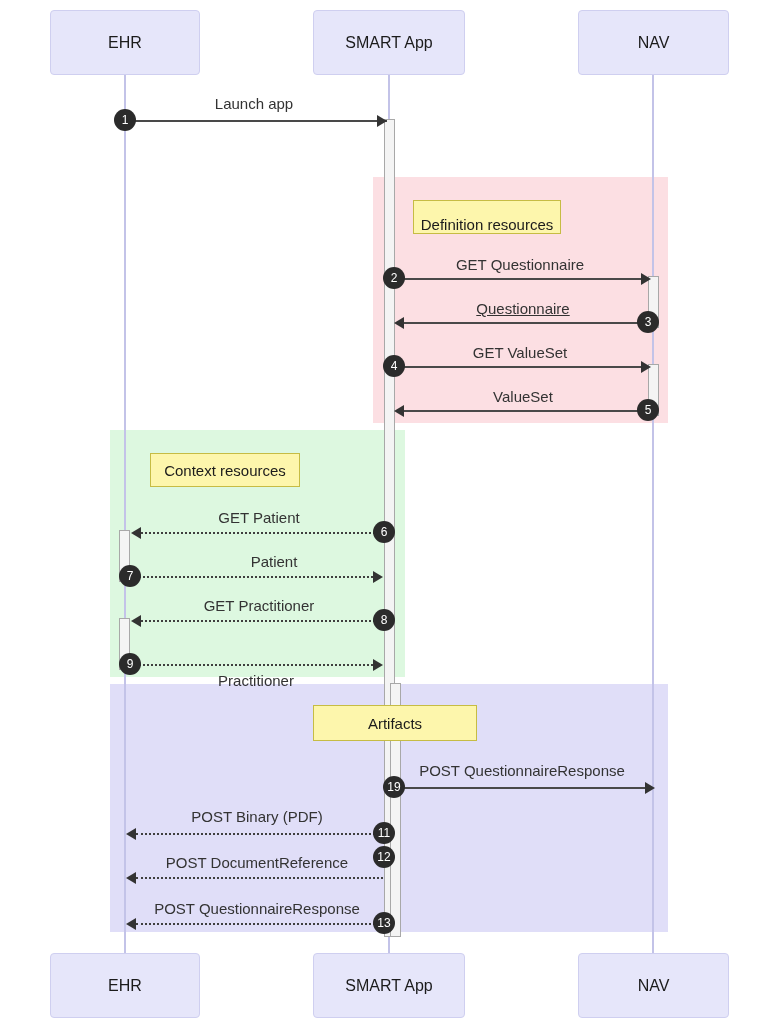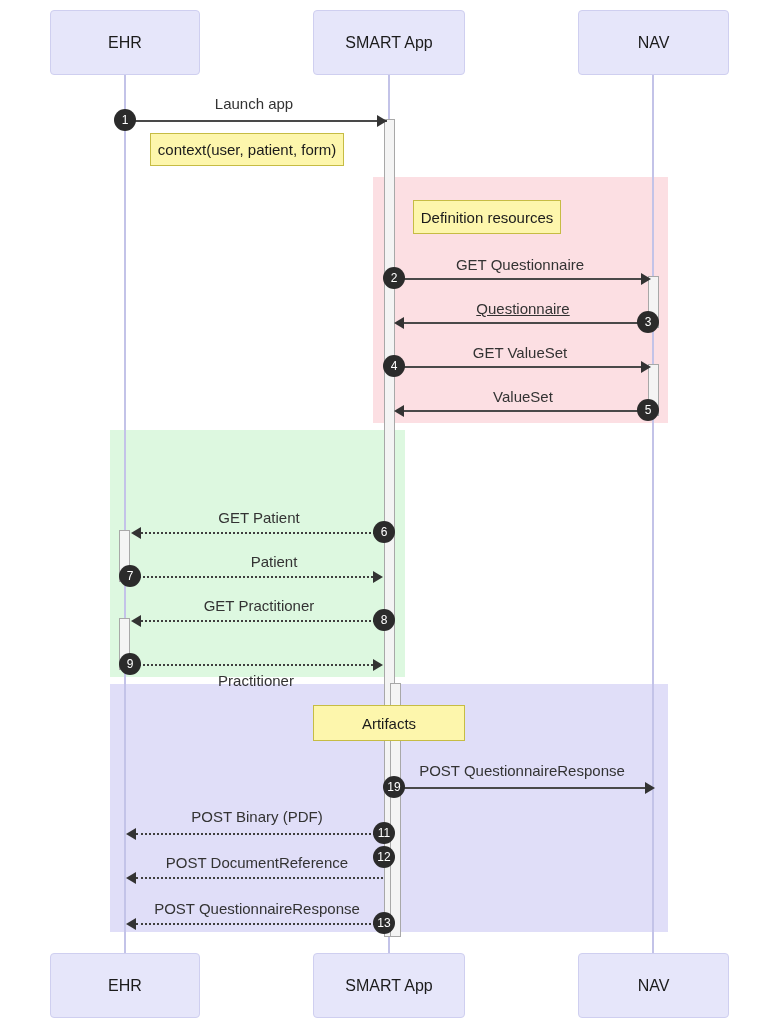--- a/index.html
+++ b/index.html
@@ -151,28 +151,28 @@
   </div>
   <div class="participant" style="left:578px; top:953px; width:151px; height:65px;">
     <span>NAV</span>
   </div>
 
   <div class="msg-label" style="left:254px; top:95px;">Launch app</div>
   <div class="msg-line" style="left:125px; top:120px; width:262px;"></div>
   <div class="arrowhead right" style="left:377px; top:115px;"></div>
   <div class="seqnum" style="left:114px; top:109px;">1</div>
 
-  <div class="note" style="left:150px; top:133px; width:194px; height:33px;">
-    <span>context(user, patient, form)</span>
-  </div>
-
-  <div class="note" style="left:413px; top:200px; width:148px; height:34px;">
+
+  <div class="note" style="left:413px; top:200px; width:148px; height:34px;align-items:flex-end;">
     <span>Definition resources</span>
   </div>
-  <div class="note" style="left:313px; top:705px; width:152px; height:36px;">
+  <div class="note" style="left:150px; top:453px; width:150px; height:34px;">
+    <span>Context resources</span>
+  </div>
+  <div class="note" style="left:313px; top:705px; width:164px; height:36px;">
     <span>Artifacts</span>
   </div>
 
   <div class="msg-label" style="left:520px; top:256px;">GET Questionnaire</div>
   <div class="msg-line" style="left:394px; top:278px; width:247px;"></div>
   <div class="arrowhead right" style="left:641px; top:273px;"></div>
   <div class="seqnum" style="left:383px; top:267px;">2</div>
 
   <div class="msg-label" style="left:523px; top:300px;text-decoration:underline;">Questionnaire</div>
   <div class="msg-line" style="left:404px; top:322px; width:245px;"></div>

